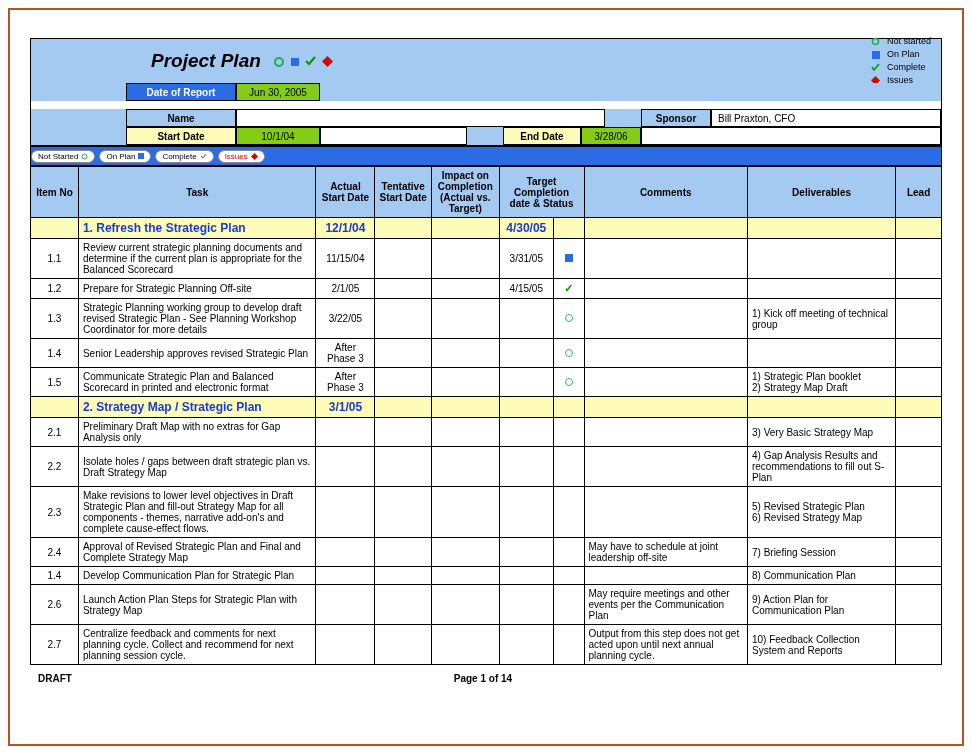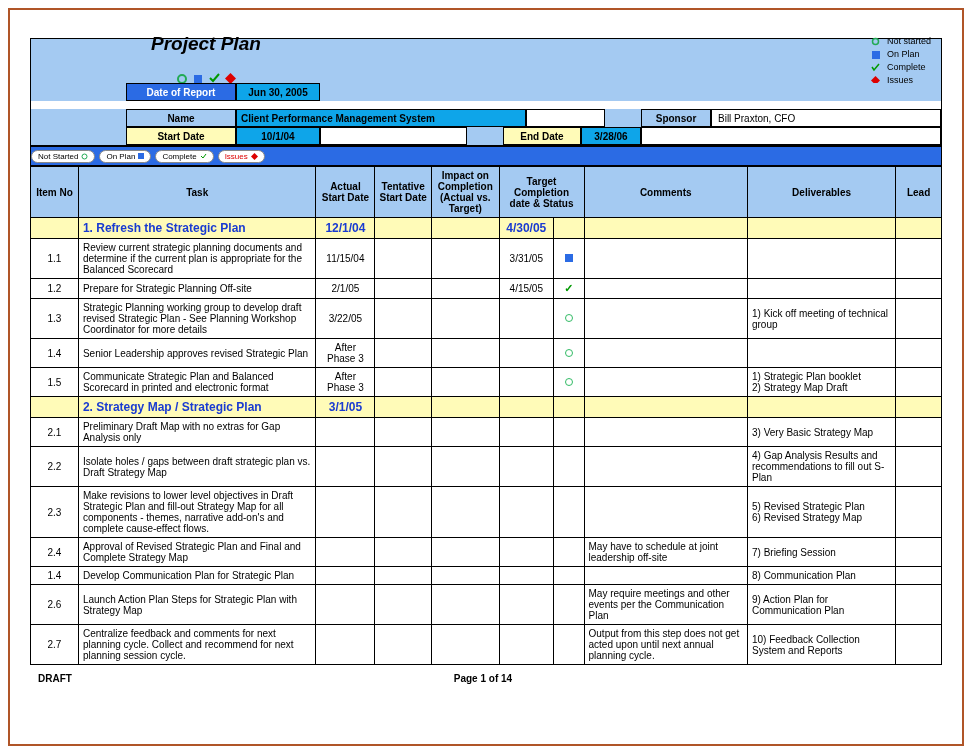--- a/index.html
+++ b/index.html
@@ -34,21 +34,20 @@
     height: 44px;
   }
   .hdr-title-wrap {
     display: flex;
     align-items: center;
     gap: 12px;
     font-weight: bold;
     font-size: 19px;
     font-style: italic;
     color: #000;
-    flex-direction: column;
   }
   .legend {
     font-size: 9px;
     line-height: 13px;
     color: #000;
   }
   .legend-row { display: flex; align-items: center; gap: 6px; }
   .legend-marker { width: 10px; display: inline-flex; justify-content: center; }
 
   .hdr-meta-row {
@@ -57,21 +56,21 @@
   }
   .meta-cell {
     border: 1px solid #000;
     padding: 2px 4px;
     display: flex;
     align-items: center;
     justify-content: center;
     height: 18px;
   }
   .meta-label { background: #a4caf2; font-weight: bold; margin-left: 36px; }
-  .meta-value { background: #0ea5e9; font-weight: bold; }
+  .meta-value { background: #84cc16; font-weight: normal; }
   .meta-label.blue { background: #2b6be4; color: #fff; font-weight: bold; }
   .meta-label.yellow { background: #fffbb8; font-weight: bold; }
   .meta-blank { background: #a4caf2; border: none; }
 
   
   .banner-row {
     background: #2b6be4;
     color: #fff;
     display: flex;
     align-items: center;
@@ -236,21 +235,20 @@
       <div class="meta-blank" style="width:59px"></div>
       <div class="meta-cell meta-label blue" style="width:110px">Date of Report</div>
       <div class="meta-cell meta-value" style="width:84px">Jun 30, 2005</div>
       <div class="meta-blank" style="flex:1"></div>
     </div>
     <div style="height:8px;background:#fff"></div>
 
     <div class="hdr-meta-row">
       <div class="meta-blank" style="width:59px"></div>
       <div class="meta-cell meta-label" style="width:110px">Name</div>
-      <div class="meta-cell meta-value" style="width:290px;justify-content:flex-start;padding-left:4px">Client Performance Management System</div>
       <div class="meta-cell" style="flex:1;background:#fff"></div>
       <div class="meta-cell meta-label" style="width:70px">Sponsor</div>
       <div class="meta-cell" style="width:230px;background:#fff;justify-content:flex-start;padding-left:6px">Bill Praxton, CFO</div>
     </div>
 
     <div class="hdr-meta-row">
       <div class="meta-blank" style="width:59px"></div>
       <div class="meta-cell meta-label yellow" style="width:110px">Start Date</div>
       <div class="meta-cell meta-value" style="width:84px">10/1/04</div>
       <div class="meta-cell" style="flex:1;background:#fff"></div>

